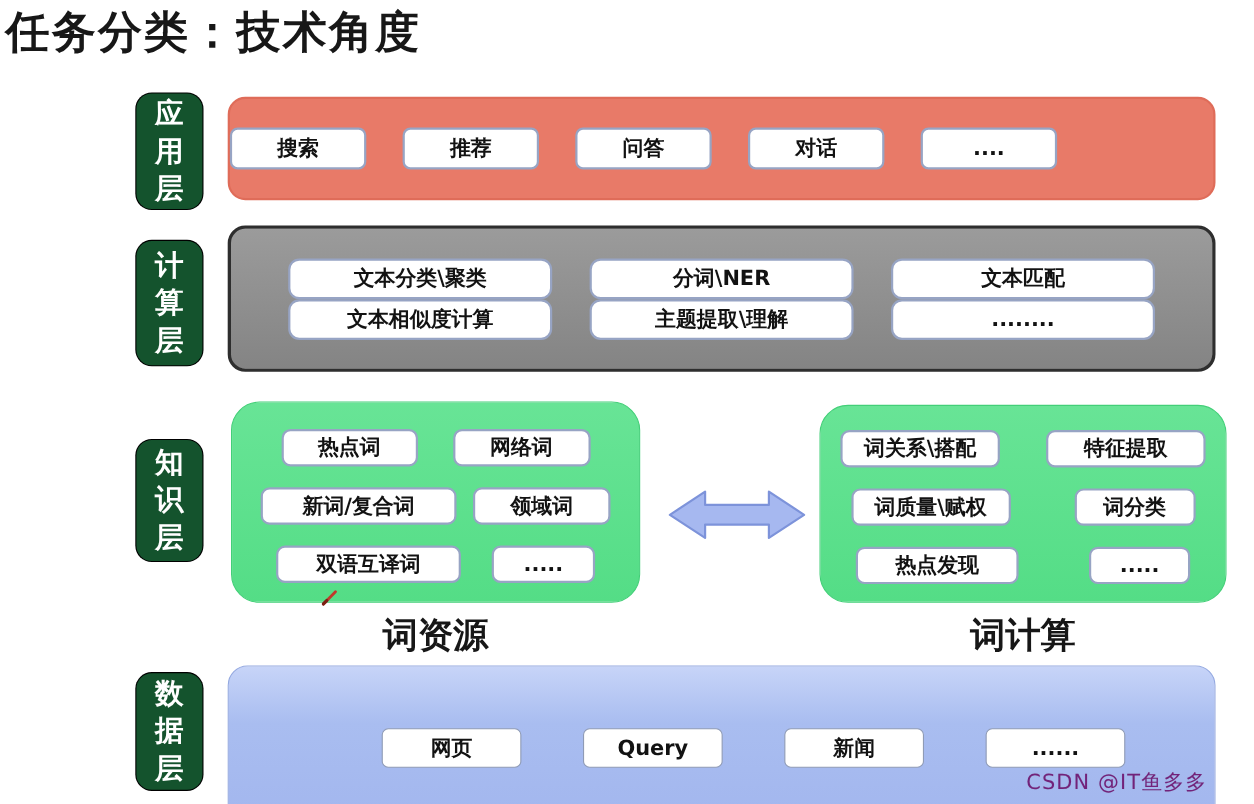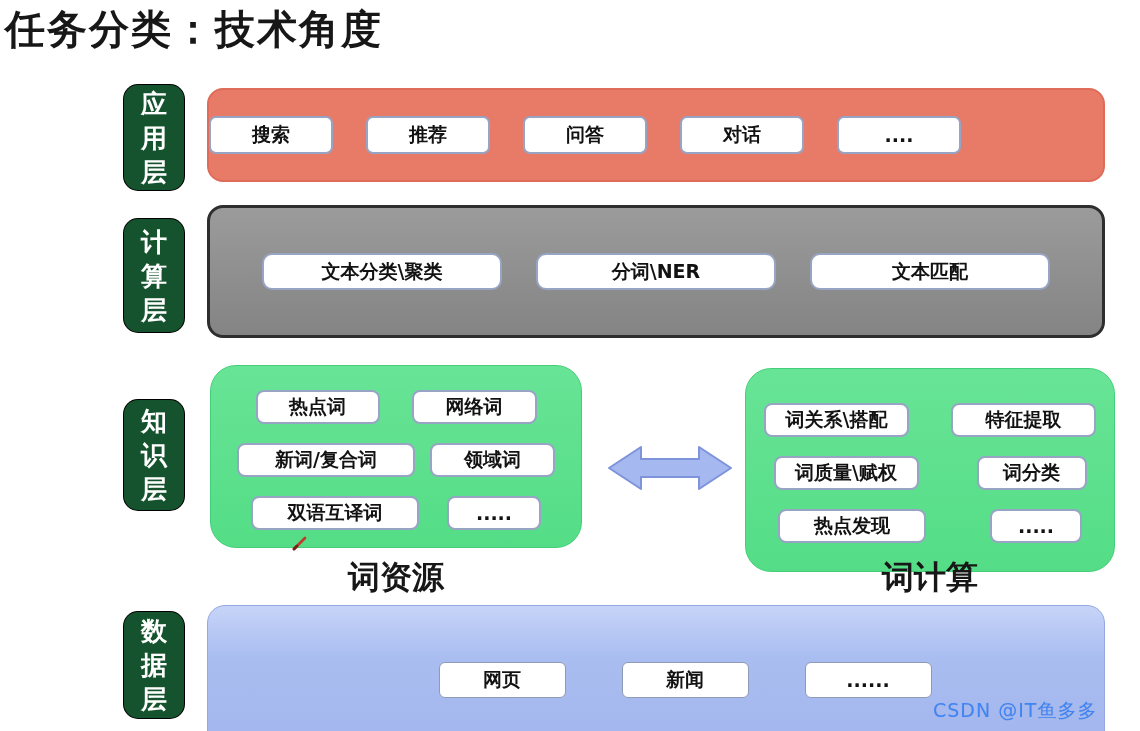--- a/index.html
+++ b/index.html
@@ -45,21 +45,21 @@
     display:flex;align-items:center;justify-content:center;gap:56px;
     padding-left:58px;
   }
   .green-box{
     position:absolute;box-sizing:border-box;border-radius:26px;
     background:linear-gradient(180deg,#68e496 0%,#54dd86 100%);
     border:1px solid #43cf78;
     display:flex;flex-direction:column;align-items:center;justify-content:center;gap:19px;
   }
   .green-left{left:210px;top:365px;width:372px;height:183px;padding-top:6px;}
-  .green-right{left:745px;top:368px;width:370px;height:204px;padding-top:6px;}
+  .green-right{left:745px;top:368px;width:370px;height:180px;padding-top:6px;}
   .chip-row{display:flex;align-items:center;justify-content:center;}
 
   
   .chip{
     background:#ffffff;border:2px solid #97a4c4;border-radius:8px;
     height:37px;box-sizing:border-box;padding:0 12px;
     display:flex;align-items:center;justify-content:center;
     font-size:19px;font-weight:bold;color:#121212;white-space:nowrap;
   }
   .gray-bar .chip{border-radius:10px;min-width:240px;}
@@ -76,21 +76,21 @@
     font-size:32px;font-weight:bold;color:#171717;
   }
   .cap-left{left:210px;width:372px;}
   .cap-right{left:745px;width:370px;}
 
   .arrow-wrap{position:absolute;left:606px;top:441px;width:128px;height:54px;}
   .pencil-wrap{position:absolute;left:289px;top:534px;width:22px;height:20px;}
 
   .watermark{
     position:absolute;left:933px;top:698px;width:200px;
-    font-size:19px;color:#3b82f6;opacity:0.95;letter-spacing:1px;
+    font-size:19px;color:#701a75;opacity:0.95;letter-spacing:1px;
     text-shadow:0 0 1px rgba(150,160,185,.6);white-space:nowrap;
   }
 </style>
 </head>
 <body>
 
 <div class="stage">
 
   <h1 class="title">任务分类：技术角度</h1>
 
@@ -113,20 +113,25 @@
     <div class="chip">问答</div>
     <div class="chip">对话</div>
     <div class="chip">....</div>
   </div>
 
   <div class="bar gray-bar">
     <div class="chip-row" style="gap:34px;">
       <div class="chip">文本分类\聚类</div>
       <div class="chip">分词\NER</div>
       <div class="chip">文本匹配</div>
+    </div>
+    <div class="chip-row" style="gap:34px;">
+      <div class="chip">文本相似度计算</div>
+      <div class="chip">主题提取\理解</div>
+      <div class="chip">........</div>
     </div>
   </div>
 
   <div class="green-box green-left">
     <div class="chip-row" style="gap:32px;">
       <div class="chip mw124">热点词</div>
       <div class="chip mw125">网络词</div>
     </div>
     <div class="chip-row" style="gap:15px;">
       <div class="chip mw178">新词/复合词</div>
@@ -164,19 +169,20 @@
       <line x1="5" y1="15" x2="16" y2="4" stroke="#c0392b" stroke-width="2.6" stroke-linecap="round"></line>
       <line x1="5" y1="15" x2="8" y2="12" stroke="#7c1f14" stroke-width="3" stroke-linecap="round"></line>
     </svg>
   </div>
 
   <div class="caption cap-left">词资源</div>
   <div class="caption cap-right">词计算</div>
 
   <div class="bar blue-bar">
     <div class="chip">网页</div>
+    <div class="chip">Query</div>
     <div class="chip">新闻</div>
     <div class="chip">......</div>
   </div>
 
   <div class="watermark">CSDN @IT鱼多多</div>
 
 </div>
 
 </body></html>

